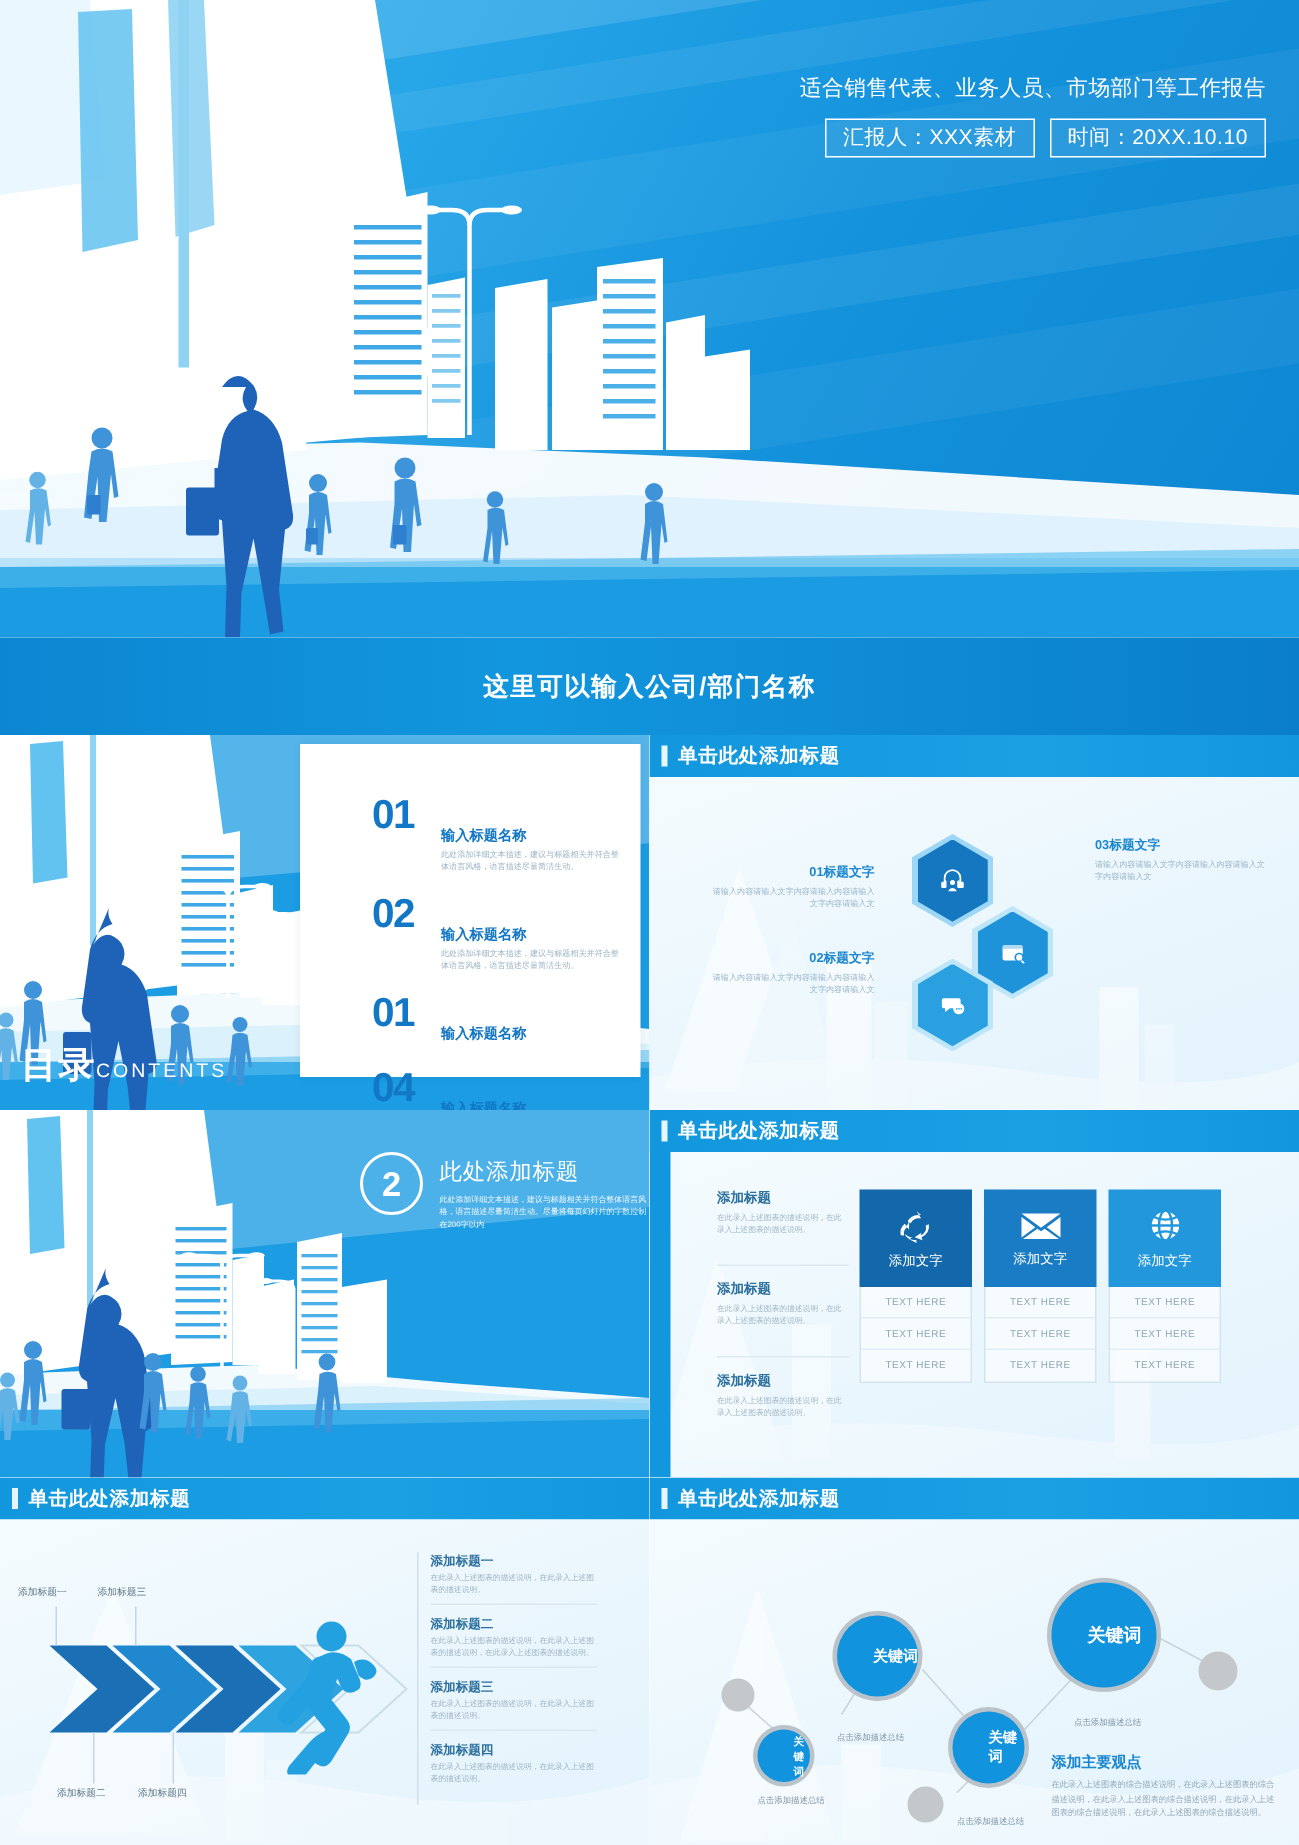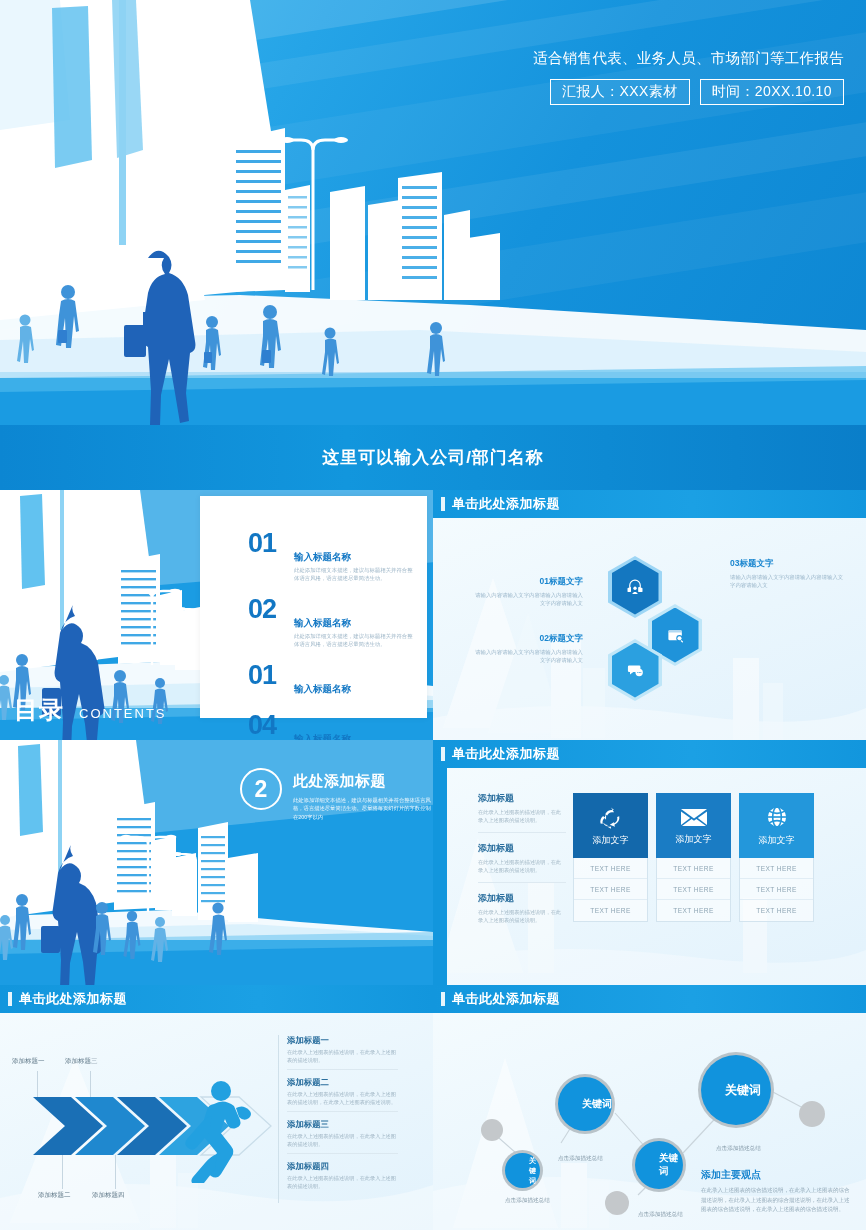--- a/index.html
+++ b/index.html
@@ -53,21 +53,21 @@
 
   .body-area { position:absolute; left:0; top:28px; right:0; bottom:0;
      background:linear-gradient(160deg,#f4fbfe 0%,#eaf6fd 55%,#e2f2fc 100%); overflow:hidden; }
   .clist { position:absolute; left:48px; top:34px; right:14px; }
   .citem { display:flex; align-items:flex-start; margin-bottom:14px; }
   .cnum { font-size:27px; font-weight:bold; color:#1277c4; width:46px; line-height:1; letter-spacing:-1px; }
   .ctxt { flex:1; padding-top:2px; }
   .ctitle { font-size:9.5px; font-weight:bold; color:#1277c4; margin-bottom:2px;margin-top:19px; }
   .cdesc { font-size:5.4px; color:#9bb4c6; line-height:1.5; }
 
-  .contents-label { position:absolute; left:14px; bottom:14px; display:flex; align-items:baseline; gap:15px; z-index:8; }
+  .contents-label { position:absolute; left:14px; bottom:14px; display:flex; align-items:baseline; gap:0; z-index:8; }
   .contents-label .cn { font-size:24px; font-weight:bold; color:#ffffff; letter-spacing:1px; }
   .contents-label .en { font-size:13px; color:#ffffff; letter-spacing:2px; }
 
   
   .hexwrap { position:absolute; }
   .hex {
     position:absolute; width:54px; height:62px;
     clip-path:polygon(50% 0%,100% 25%,100% 75%,50% 100%,0% 75%,0% 25%);
     display:flex; align-items:center; justify-content:center;
   }
@@ -80,36 +80,36 @@
   .hexlabel .ht { font-size:8.5px; font-weight:bold; color:#1a86cf; margin-bottom:3px; }
   .hexlabel .hd { font-size:5.4px; color:#9ab6ca; line-height:1.55; }
 
   
   .sec-circle {
     position:absolute; width:42px; height:42px; border:2.5px solid #ffffff; border-radius:50%;
     display:flex; align-items:center; justify-content:center;
     color:#ffffff; font-size:23px; font-weight:bold;
   }
   .sec-title { position:absolute; color:#ffffff; }
-  .sec-title .st { font-size:15px; font-weight:bold; letter-spacing:.5px; }
+  .sec-title .st { font-size:15px; font-weight:normal; letter-spacing:.5px; }
   .sec-title .sd { font-size:5.3px; line-height:1.6; margin-top:5px; opacity:.92; max-width:185px; }
 
   
   .cards { position:absolute; display:flex; gap:8px; }
   .card { width:75px; }
   .card .top { height:65px; display:flex; flex-direction:column; align-items:center; justify-content:center; gap:4px; }
   .card .cicon { color:#fff; }
   .card .clab { color:#ffffff; font-size:9px; }
   .card .rows { border:1px solid #d3e4ef; border-top:none; background:rgba(255,255,255,.55); }
   .card .r { height:21px; display:flex; align-items:center; justify-content:center;
              font-size:6.6px; color:#8fa6b5; border-bottom:1px solid #e1edf5; letter-spacing:.4px; }
   .card .r:last-child { border-bottom:none; }
 
   .leftcol { position:absolute; width:88px; }
-  .lblock { margin-bottom:9px; padding-bottom:8px; border-bottom:1px solid #dde9f1; }
+  .lblock { margin-bottom:9px; padding-bottom:19px; border-bottom:1px solid #dde9f1; }
   .lblock:last-child { border-bottom:none; }
   .lt { font-size:9px; font-weight:bold; color:#2b6f9e; margin-bottom:3px; }
   .ld { font-size:5.2px; color:#a2b7c5; line-height:1.55; }
   .alabel { position:absolute; font-size:6.5px; color:#5d7686; white-space:nowrap; }
   .aline { position:absolute; background:#c6d6e1; width:1px; }
   .rightlist { position:absolute; width:120px; border-left:1px solid #cfe0ea; padding-left:8px; }
   .rl { margin-bottom:7px; padding-bottom:5px; border-bottom:1px solid #dbe8f0; }
   .rl:last-child { border-bottom:none; }
   .rlt { font-size:8.4px; font-weight:bold; color:#2b6f9e; margin-bottom:2px; }
   .rld { font-size:5.2px; color:#9fb5c4; line-height:1.55; }

